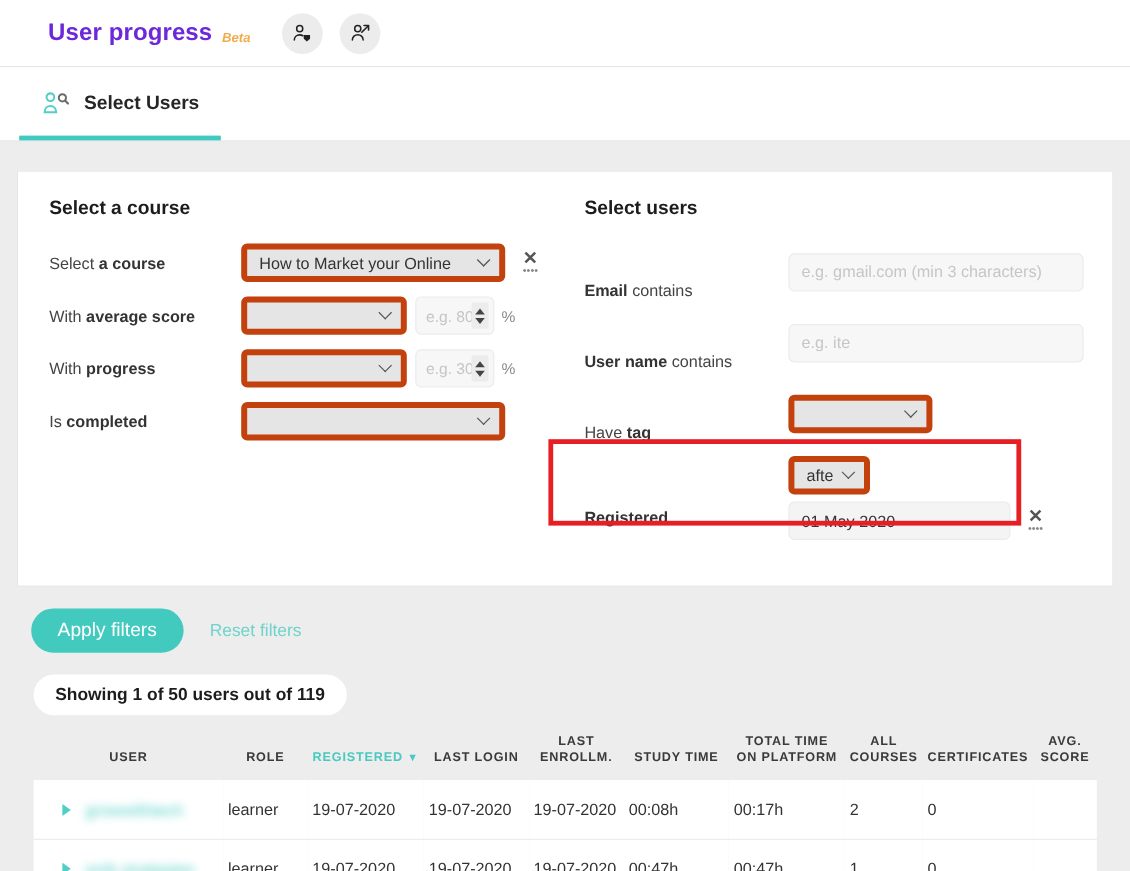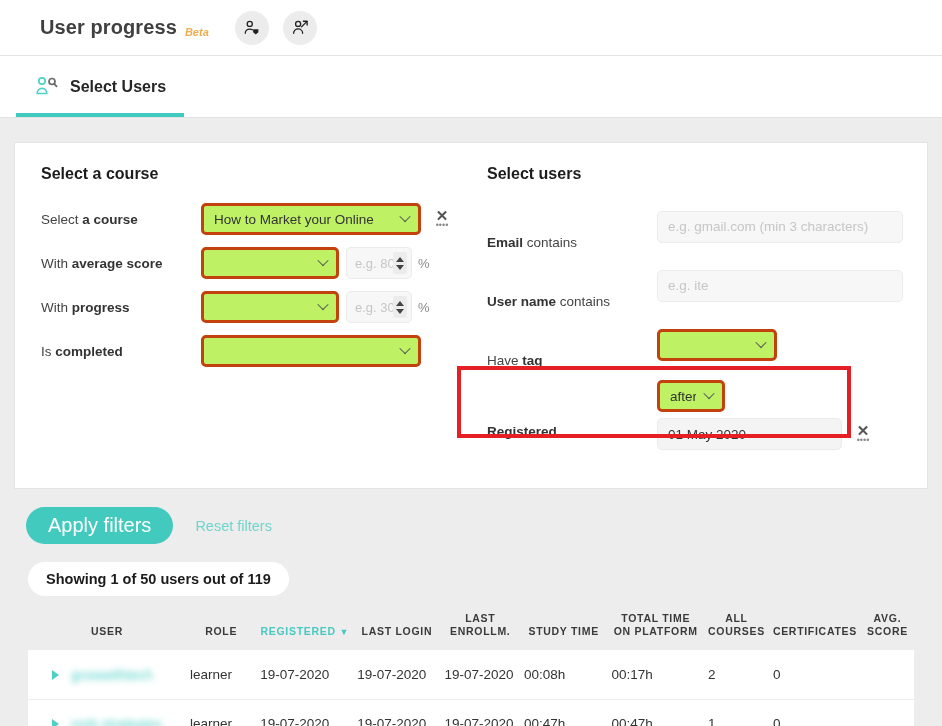--- a/index.html
+++ b/index.html
@@ -15,21 +15,21 @@
     height: 56px;
     background: #ffffff;
     display: flex;
     align-items: center;
     padding-left: 40px;
     gap: 14px;
     border-bottom: 1px solid #e6e6e6;
   }
   .app-title {
     font-size: 20px;
-    color: #404040;
+    color: #6d28d9;
     font-weight: 700;
     letter-spacing: .1px;
   }
   .beta-badge {
     font-size: 11px;
     color: #f0ad4e;
     font-style: italic;
     font-weight: 700;
     margin-left: -6px;
     align-self: center;
@@ -108,22 +108,22 @@
     font-size: 13.5px;
     color: #444;
     width: 160px;
     flex: 0 0 160px;
     font-weight: 400;
   }
   .flabel b { font-weight: 700; color: #333; }
   .flabel-r { width: 170px; flex: 0 0 170px; margin-top: 32px; }
 
   .ctl {
-    background: #bef264;
-    border: 3px solid #c2410c;
+    background: #e5e5e5;
+    border: 5px solid #c2410c;
     border-radius: 5px;
     height: 32px;
     font-size: 13.5px;
     color: #333;
     font-family: "Liberation Sans", sans-serif;
     padding: 0 26px 0 10px;
     display: flex;
     align-items: center;
     position: relative;
     cursor: pointer;
@@ -226,21 +226,21 @@
     margin-top: 18px;
     padding-left: 12px;
   }
   .apply-btn {
     background: #42cabf;
     color: #fff;
     border: none;
     border-radius: 20px;
     height: 37px;
     padding: 0 22px;
-    font-size: 20px;
+    font-size: 16px;
     font-family: "Liberation Sans", sans-serif;
     cursor: pointer;
   }
   .reset-link {
     color: #6fd4cb;
     font-size: 14.5px;
     cursor: pointer;
   }
 
   .showing-pill {

